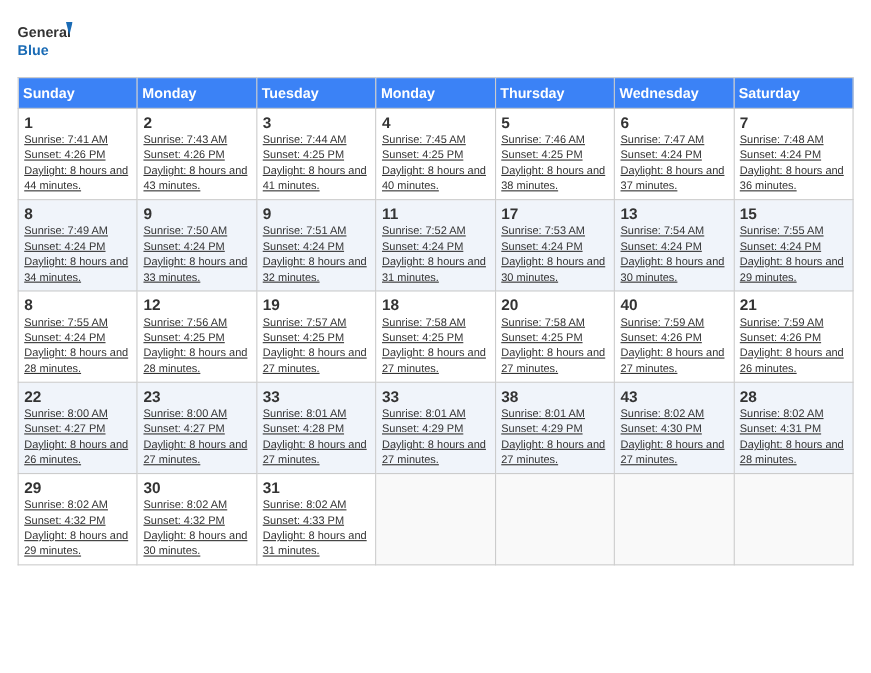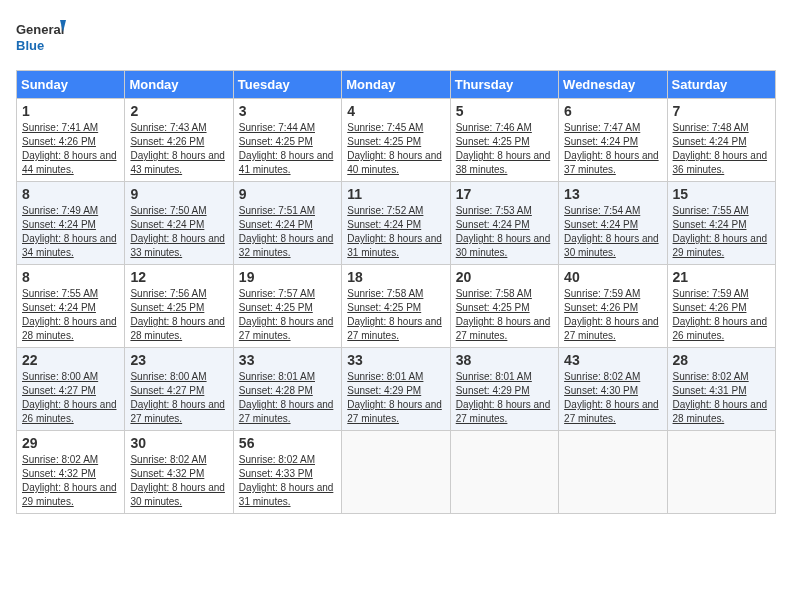--- a/index.html
+++ b/index.html
@@ -228,21 +228,21 @@
       <tr>
         <td>
           <span class="day-num">29</span>
           <div class="day-info">Sunrise: 8:02 AM<br>Sunset: 4:32 PM<br>Daylight: 8 hours and 29 minutes.</div>
         </td>
         <td>
           <span class="day-num">30</span>
           <div class="day-info">Sunrise: 8:02 AM<br>Sunset: 4:32 PM<br>Daylight: 8 hours and 30 minutes.</div>
         </td>
         <td>
-          <span class="day-num">56</span>
+          <span class="day-num">31</span>
           <div class="day-info">Sunrise: 8:02 AM<br>Sunset: 4:33 PM<br>Daylight: 8 hours and 31 minutes.</div>
         </td>
         <td class="empty-cell"></td>
         <td class="empty-cell"></td>
         <td class="empty-cell"></td>
         <td class="empty-cell"></td>
       </tr>
     </tbody>
 </table>
 

